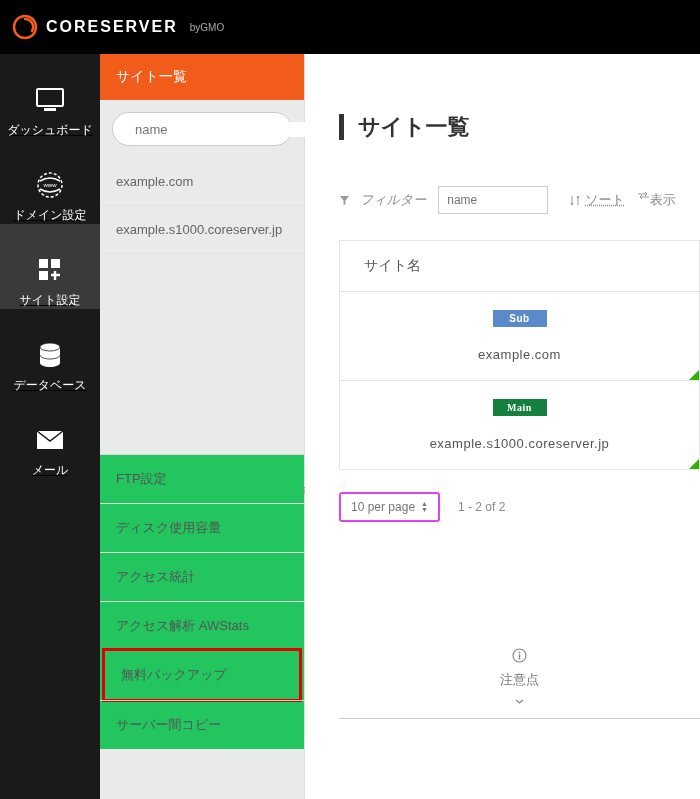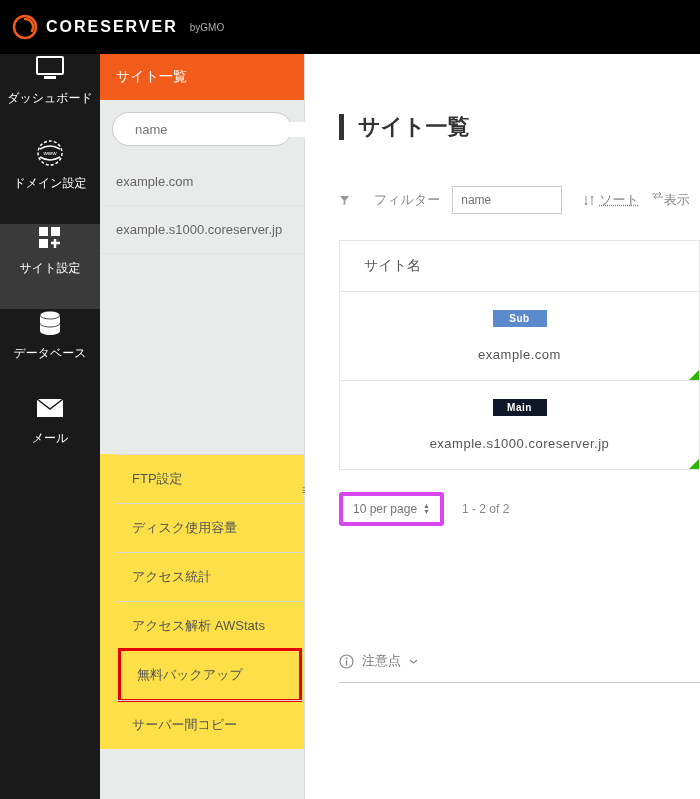--- a/index.html
+++ b/index.html
@@ -7,63 +7,63 @@
 
 .topbar { height: 54px; background: #000; display: flex; align-items: center; padding: 0 12px; }
 .logo-wrap { display: flex; align-items: center; gap: 8px; }
 .logo-mark { width: 26px; height: 26px; }
 .logo-text { color: #fff; font-weight: 700; letter-spacing: 2px; font-size: 16px; }
 .logo-sub { color: #aaa; font-size: 10px; margin-left: 4px; }
 
 .shell { display: flex; height: 745px; }
 
 .nav { width: 100px; background: #1a1a1a; }
-.nav-item { height: 85px; display: flex; flex-direction: column; align-items: center; justify-content: flex-start; gap: 8px; cursor: pointer; }
+.nav-item { height: 85px; display: flex; flex-direction: column; align-items: center; justify-content: flex-end; gap: 8px; cursor: pointer; text-decoration: underline; }
 .nav-item.active { background: #3a3a3a; }
 .nav-icon { width: 32px; height: 28px; display:flex; align-items:center; justify-content:center; }
 .nav-label { color: #fff; font-size: 12px; }
 
 .subnav { width: 205px; background: #e9eaea; border-right: 1px solid #ddd; display:flex; flex-direction:column; position:relative; }
 .subnav-header { background: #f25c1a; color: #fff; padding: 14px 16px; font-size: 14px; }
 .subnav-filter { padding: 12px; }
 .filter-wrap { background:#fff; border:1px solid #ccc; border-radius: 18px; height:34px; display:flex; align-items:center; padding:0 12px; gap:10px; }
 .filter-input { border:none; outline:none; flex:1; font-size:13px; color:#888; }
 .site-item { padding: 16px; font-size: 13px; color:#666; border-bottom:1px solid #e1e2e2; cursor:pointer; white-space:nowrap; overflow:hidden; text-overflow:ellipsis; }
 .subnav-drag { position:absolute; right:-6px; top:428px; font-size:14px; color:#888; }
 
-.tool-list { background:#fde047;padding-left:16px; }
+.tool-list { background:#22c55e; }
 .tool-item { padding: 15px 16px; font-size: 13px; color:#555; border-top:1px solid #d8d9d9; cursor:pointer; }
 .highlight-box { border: 3px solid #e30000; margin: -2px 2px; }
 
 .main { flex:1; padding: 58px 0 0 34px; background:#fff; position:relative; overflow:hidden; }
 .page-title-wrap { display:flex; align-items:center; gap:14px; margin-bottom:44px; }
 .page-title-bar { width:5px; height:26px; background:#333; }
 .page-title { font-size:22px; font-weight:600; color:#333; }
 
 .controls { display:flex; align-items:center; gap:12px; font-size:13px; color:#888; margin-bottom:26px; }
-.filter-label { display:flex; align-items:center; gap:24px; }
+.filter-label { display:flex; align-items:center; gap:10px;font-style:italic; }
 .name-input { border:1px solid #ccc; height:28px; width:110px; padding:0 8px; font-size:12px; }
 .sort-link { color:#888; text-decoration: underline dotted; margin-left:10px; display:flex; align-items:center; gap:4px; }
 .display-link { display:flex; align-items:flex-start; }
 
 .table { border:1px solid #e5e5e5; border-bottom:none; }
 .th { padding:16px 24px; font-size:14px; color:#555; border-bottom:1px solid #e5e5e5; }
 .tr { padding:18px 24px; display:flex; align-items:center; gap:20px; border-bottom:1px solid #e5e5e5; position:relative;flex-direction:column; }
 .badge { color:#fff; font-size:10px; font-weight:700; padding:3px 4px; width:54px; text-align:center; letter-spacing:0.5px; }
 .badge-sub { background:#5a8acb; }
-.badge-main { background:#0f172a; }
+.badge-main { background:#15803d;font-family:Liberation Serif, serif; }
 .domain { font-size:13px; color:#555; letter-spacing:0.5px; }
 .tr-tick { position:absolute; right:0; bottom:0; width:0; height:0; border-left:10px solid transparent; border-bottom:10px solid #2db300; }
 
 .pager { margin-top:22px; display:flex; align-items:center; gap:18px; }
-.per-page { border:4px solid #d946ef; padding:6px 10px; font-size:12px; color:#777; display:flex; align-items:center; gap:6px; border-radius:3px; }
+.per-page { border:2px solid #d946ef; padding:6px 10px; font-size:12px; color:#777; display:flex; align-items:center; gap:6px; border-radius:3px; }
 .per-page-arrows { display:flex; flex-direction:column; font-size:7px; line-height:6px; }
 .page-info { font-size:12px; color:#888; }
 
-.notes { margin-top:126px; display:flex; align-items:center; gap:8px; color:#777; font-size:13px; }
+.notes { margin-top:126px; display:flex; align-items:center; gap:8px; color:#777; font-size:13px;flex-direction:column; }
 .notes-line { border-top:1px solid #ccc; margin-top:12px; }
 
 svg { display:block; }
 </style>
 </head>
 <body>
 
 <div class="topbar">
   <div class="logo-wrap">
     <svg class="logo-mark" viewBox="0 0 26 26">

